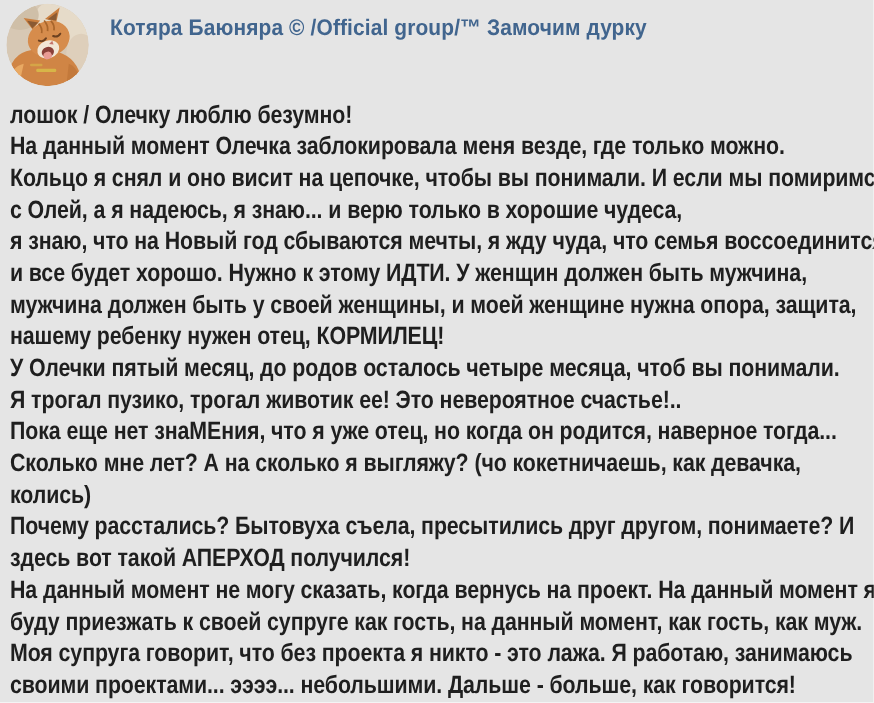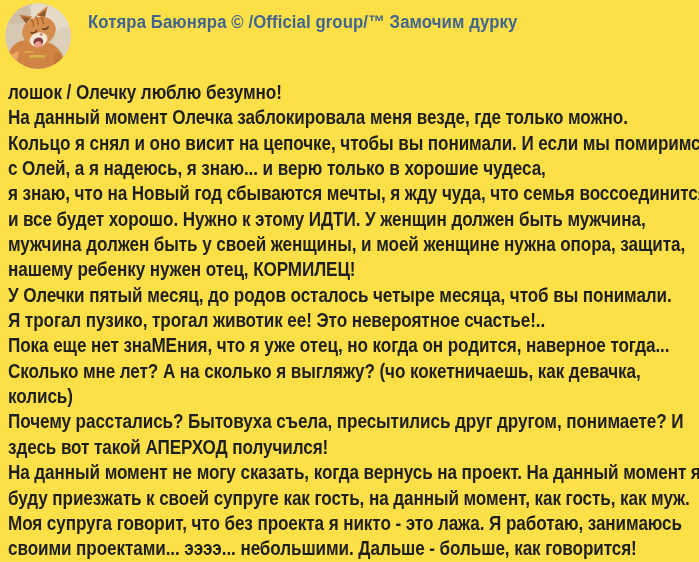--- a/index.html
+++ b/index.html
@@ -8,21 +8,21 @@
     width: 699px;
     height: 562px;
     background: #ffffff;
     overflow: hidden;
     font-family: "Liberation Sans", sans-serif;
   }
   .card {
     position: relative;
     width: 699px;
     height: 562px;
-    background: #fde047;
+    background: #e5e5e5;
   }
   .header {
     position: absolute;
     left: 0;
     top: 0;
     width: 699px;
     height: 80px;
   }
   .avatar {
     position: absolute;

